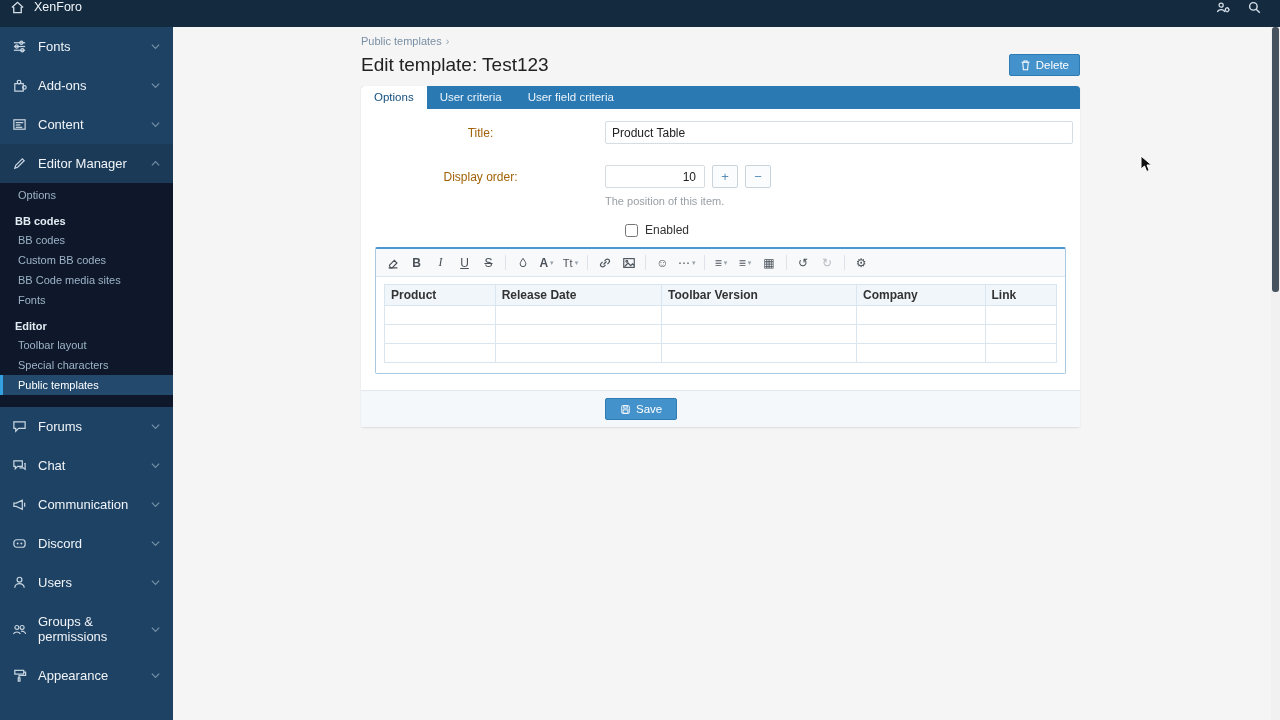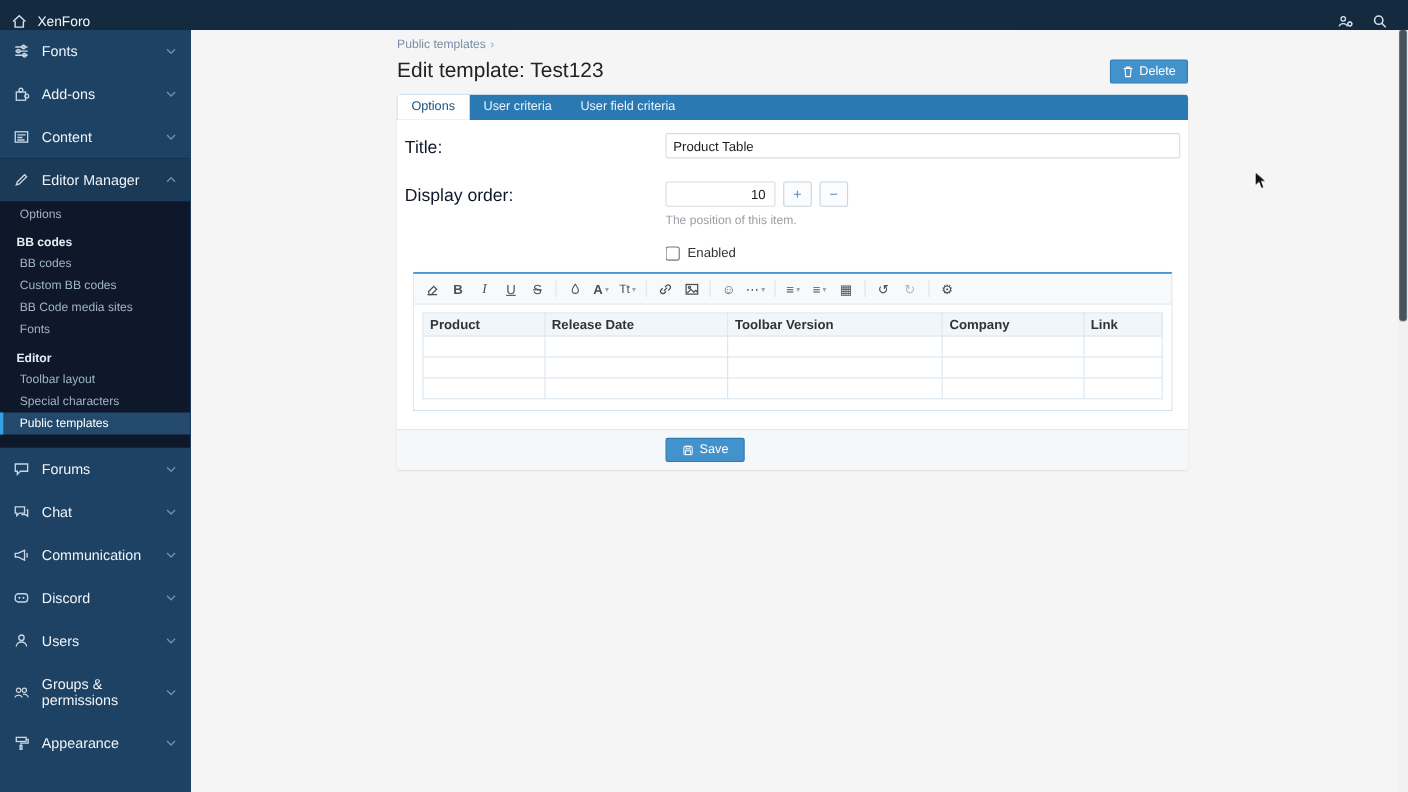--- a/index.html
+++ b/index.html
@@ -1,21 +1,21 @@
 <!DOCTYPE html>
 <html><head>
 <meta charset="utf-8">
 <style>
   * { margin:0; padding:0; box-sizing:border-box; }
   html,body { width:1280px; height:720px; overflow:hidden;
     font-family:"Liberation Sans", sans-serif; background:#f5f5f5; }
 
   
   .topbar { position:fixed; top:0; left:0; width:1280px; height:27px;
-    background:#132a3f; color:#fff; display:flex; align-items:flex-end;
+    background:#132a3f; color:#fff; display:flex; align-items:flex-start;
     padding:0 18px 0 10px; z-index:50; }
   .topbar .brand { font-size:12.5px; margin-left:9px; color:#f2f6fa; cursor:pointer; }
   .tb-right { margin-left:auto; display:flex; gap:16px; align-items:center; }
   .tb-icon { display:inline-flex; align-items:center; cursor:pointer; }
 
   
   .sidebar { position:fixed; top:27px; left:0; bottom:0; width:173px;
     background:#1e4263; color:#eef3f8; overflow:hidden; z-index:40; }
   .side-item { display:flex; align-items:center; padding:12px 12px;
     font-size:13px; cursor:pointer; }
@@ -45,21 +45,21 @@
   .delete-btn { margin-left:auto; }
 
   .card { margin-top:10px; background:#fff; border-radius:3px;
     box-shadow:0 1px 2px rgba(0,0,0,.10); overflow:hidden; }
   .tabbar { background:#2a79b3; display:flex; height:23px; border-radius:3px 3px 0 0; }
   .tab { font-size:11.5px; color:#eaf3fa; line-height:23px; padding:0 13px; cursor:pointer; }
   .tab.active { background:#fff; color:#15507e; }
 
   .card-body { padding:12px 7px 4px 7px; }
   .form-row { display:flex; margin-bottom:21px; }
-  .form-label { flex:0 0 225px; text-align:left; font-size:16px; color:#0f172a;
+  .form-label { flex:0 0 225px; text-align:center; font-size:12px; color:#a16207;
     padding-top:5px; margin-right:12px; }
   .form-ctrl { flex:1; }
   .text-input { width:100%; height:23px; border:1px solid #d5dde3; border-radius:2px;
     font-size:12px; color:#222; padding:2px 6px; font-family:"Liberation Sans", sans-serif; }
   .num-wrap { display:flex; align-items:center; gap:7px; }
   .num-input { width:100px; height:23px; border:1px solid #d5dde3; border-radius:2px;
     font-size:12px; color:#222; padding:2px 8px; text-align:right;
     font-family:"Liberation Sans", sans-serif; }
   .step-btn { width:26px; height:23px; border:1px solid #c9d4dc; background:#fbfcfd;
     border-radius:2px; color:#5a8cb8; font-size:13px; cursor:pointer; line-height:1; }
@@ -367,21 +367,21 @@
           <div class="form-ctrl">
             <div class="num-wrap">
               <input class="num-input" type="text" value="10" style="">
               <button class="step-btn">+</button>
               <button class="step-btn">−</button>
             </div>
             <div class="hint">The position of this item.</div>
           </div>
         </div>
 
-        <div class="form-row" style="margin-bottom:10px;">
+        <div class="form-row" style="margin-bottom:10px;gap:20px;">
           <div class="form-label"></div>
           <div class="form-ctrl">
             <div class="check-row">
               <input type="checkbox" id="enabled-cb" style="">
               <label for="enabled-cb">Enabled</label>
             </div>
           </div>
         </div>
 
         <div class="editor">

